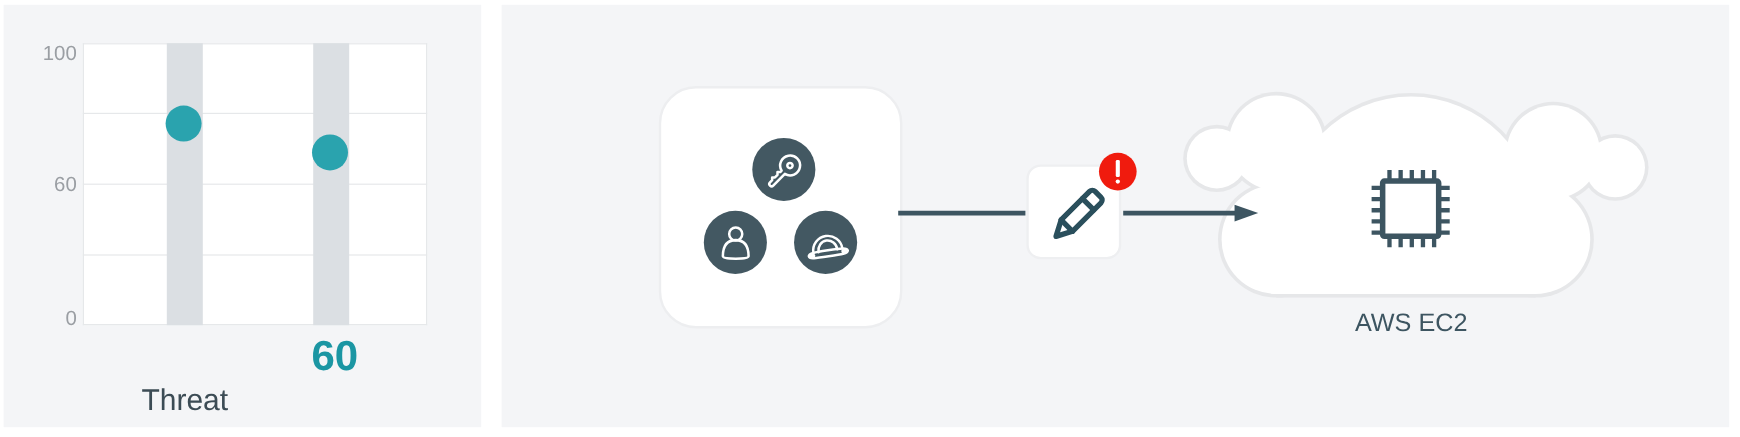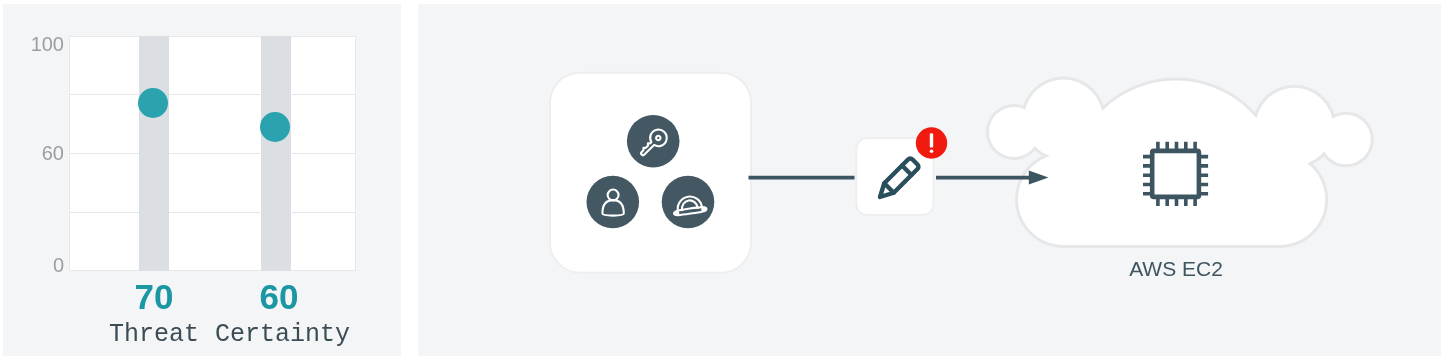--- a/index.html
+++ b/index.html
@@ -9,26 +9,26 @@
   #left-panel{left:3px;top:4px;width:398px;height:352px;}
   #right-panel{left:418px;top:4px;width:1023px;height:352px;text-align:right;}
   .abs{position:absolute;}
 
   
   #chart-plot-area{left:66px;top:32px;width:287px;height:235px;background:#ffffff;}
   .grid-line{position:absolute;left:0;width:287px;height:1px;background:#e6e8ea;}
   .plot-border-v{position:absolute;top:0;width:1px;height:235px;background:#e6e8ea;}
   .band{position:absolute;top:0;width:30px;height:235px;background:#dbdfe3;}
   .dot{position:absolute;border-radius:50%;background:#2aa3ae;}
-  .ytick{position:absolute;text-align:right;color:#9a9ea3;font-size:20px;
+  .ytick{position:absolute;text-align:right;color:#9a9ea3;font-size:17px;
          font-family:"Liberation Sans",sans-serif;line-height:17px;letter-spacing:0px;}
   .xval{position:absolute;text-align:center;color:#1b96a3;font-size:35px;font-weight:bold;
         font-family:"Liberation Sans",sans-serif;line-height:35px;}
   .xlabel{position:absolute;text-align:center;color:#3c4c55;font-size:25px;
-        font-family:Liberation Mono, monospace;line-height:25px;}
+        font-family:Liberation Sans, sans-serif;line-height:25px;}
 </style>
 </head>
 <body>
 
 <div class="stage">
   <div class="panel" id="left-panel">
     <div class="abs" id="chart" style="left:0;top:0;width:398px;height:352px;">
 
       <div class="ytick" style="top:32px;width:38px;left:23px;">100</div>
       <div class="ytick" style="top:141px;width:38px;left:23px;">60</div>
@@ -41,24 +41,22 @@
         <div class="grid-line" style="top:176px;"></div>
         <div class="grid-line" style="top:234px;"></div>
         <div class="plot-border-v" style="left:0;"></div>
         <div class="plot-border-v" style="left:286px;"></div>
         <div class="band" style="left:70px;"></div>
         <div class="band" style="left:192px;"></div>
         <div class="dot" style="left:68.5px;top:51.5px;width:30px;height:30px;"></div>
         <div class="dot" style="left:190.5px;top:75.5px;width:30px;height:30px;"></div>
       </div>
 
-      <div class="xval" style="left:91px;top:275px;width:120px;">70</div>
       <div class="xlabel" style="left:91px;top:318px;width:120px;">Threat</div>
       <div class="xval" style="left:216px;top:275px;width:120px;">60</div>
-      <div class="xlabel" style="left:212px;top:318px;width:120px;">Certainty</div>
     </div>
   </div>
   <div class="panel" id="right-panel">
     <svg id="diagram-svg" width="1023" height="352" viewBox="0 0 1023 352" xmlns="http://www.w3.org/2000/svg" style="position:absolute;left:0;top:0;">
 
       <rect x="132" y="68.7" width="201" height="200" rx="30" ry="30" fill="#ffffff" stroke="#edeef0" stroke-width="2"></rect>
 
       <line x1="330.5" y1="173.6" x2="436.5" y2="173.6" stroke="#3d5561" stroke-width="3.8"></line>
 
       <g>

